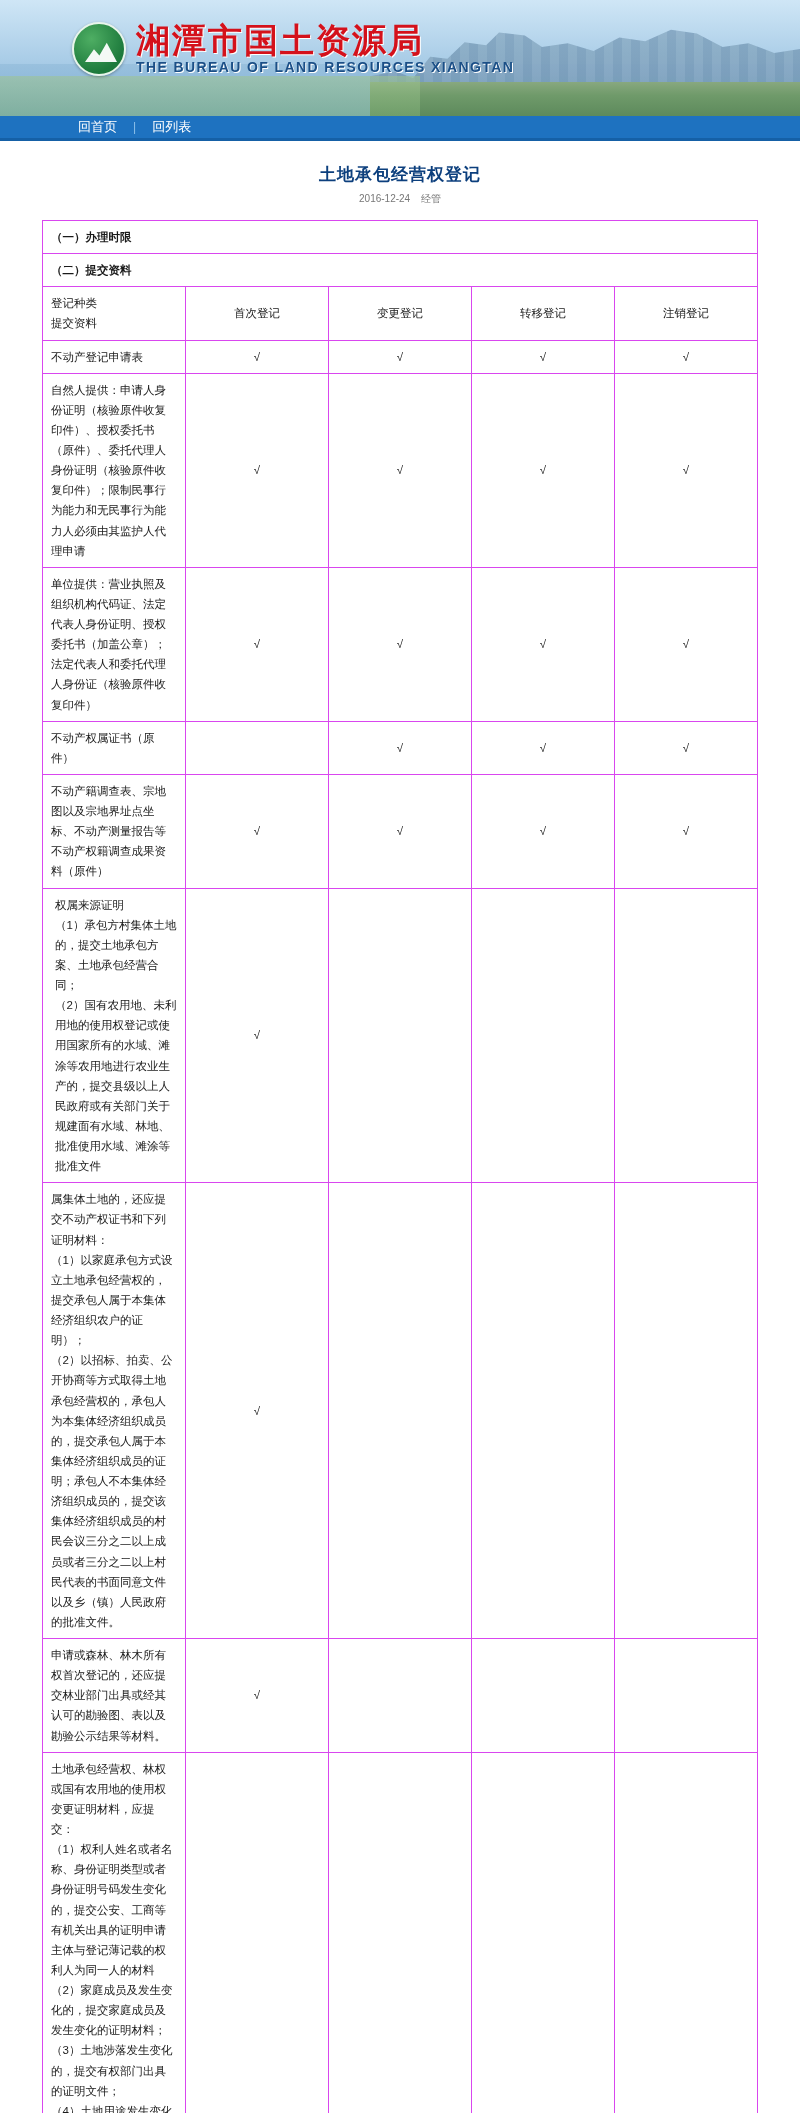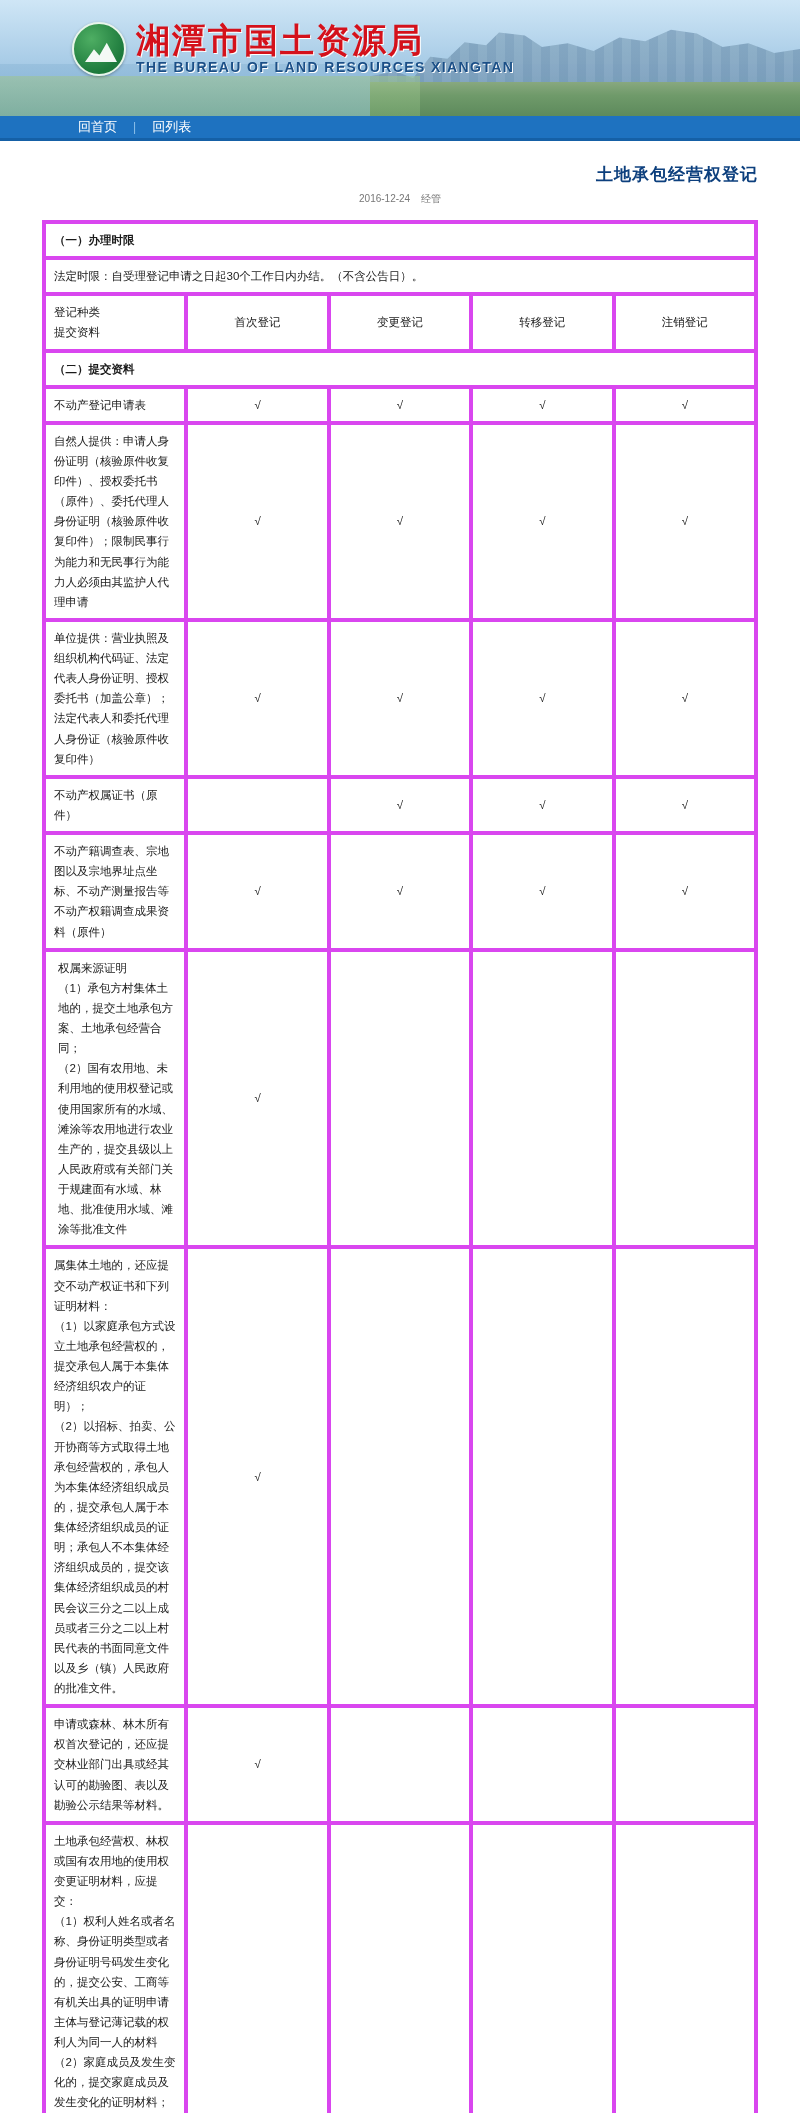--- a/index.html
+++ b/index.html
@@ -84,35 +84,35 @@
     border-bottom: 3px solid #1560a6;
   }
   .nav a {
     color: #fff; text-decoration: none; font-size: 13px;
     padding: 0 16px; line-height: 34px;
   }
   .nav .sep { color: #8cc0ea; }
   
   .content { padding: 22px 42px 10px 42px; background:#fff; }
   .doc-title {
-    text-align: right; font-size: 17px; font-weight: bold; color: #0c3f7d;
+    text-align: center; font-size: 17px; font-weight: bold; color: #0c3f7d;
     letter-spacing: 1px; margin-bottom: 6px;
   }
   .doc-meta {
     text-align: center; font-size: 10px; color: #777; margin-bottom: 14px;
   }
   .doc-meta span { margin: 0 4px; }
   table.main {
     width: 100%;
     border-collapse: collapse;
     border: 1px solid #aaa;
     table-layout: fixed;
   }
   table.main td, table.main th {
-    border: 4px solid #d946ef;
+    border: 1px solid #d946ef;
     padding: 6px 8px;
     font-size: 11.5px;
     line-height: 1.75;
     vertical-align: middle;
     color: #1a1a1a;
     margin-left: 16px;
   }
   td.section {
     font-weight: bold; padding: 7px 8px;
   }
@@ -157,35 +157,32 @@
       <span>2016-12-24</span>
       <span>经管</span>
     </div>
 
     <table class="main">
       <tbody>
         <tr>
           <td class="section" colspan="5">（一）办理时限</td>
         </tr>
         <tr>
-          <td colspan="5">法定时限：自受理登记申请之日起30个工作日内办结。（不含公告日）。</td>
+          <td class="section" colspan="5">（二）提交资料</td>
         </tr>
         <tr>
           <td class="head-kind">
             <div>登记种类</div>
             <div>提交资料</div>
           </td>
           <th class="check-head">首次登记</th>
           <th class="check-head">变更登记</th>
           <th class="check-head">转移登记</th>
           <th class="check-head">注销登记</th>
         </tr>
-        <tr>
-          <td class="section" colspan="5">（二）提交资料</td>
-        </tr>
 
       <tr>
             <td class="body-cell" style="white-space: pre-line;">不动产登记申请表</td>
             <td class="check">√</td>
             <td class="check">√</td>
             <td class="check">√</td>
             <td class="check">√</td>
           </tr>
           <tr>
             <td class="body-cell" style="white-space: pre-line;">自然人提供：申请人身份证明（核验原件收复印件）、授权委托书（原件）、委托代理人身份证明（核验原件收复印件）；限制民事行为能力和无民事行为能力人必须由其监护人代理申请</td>

